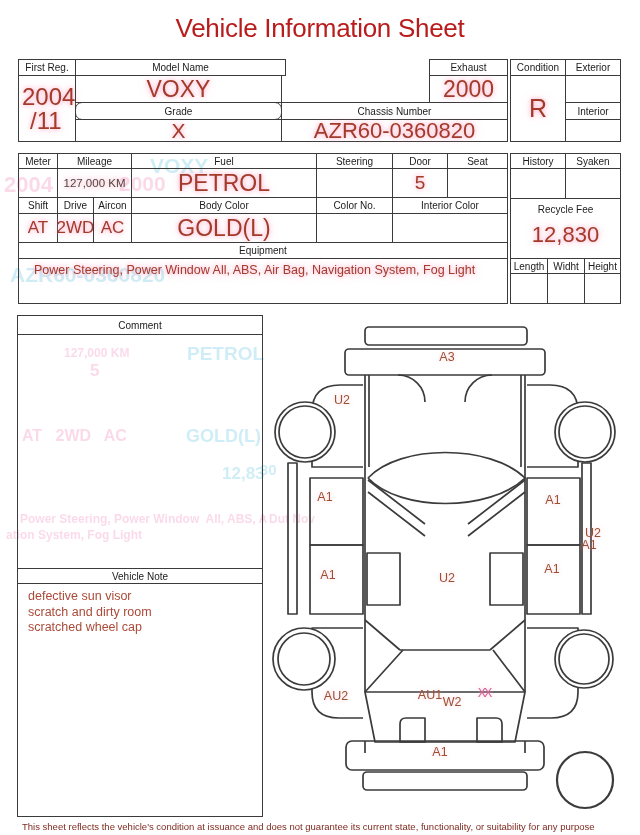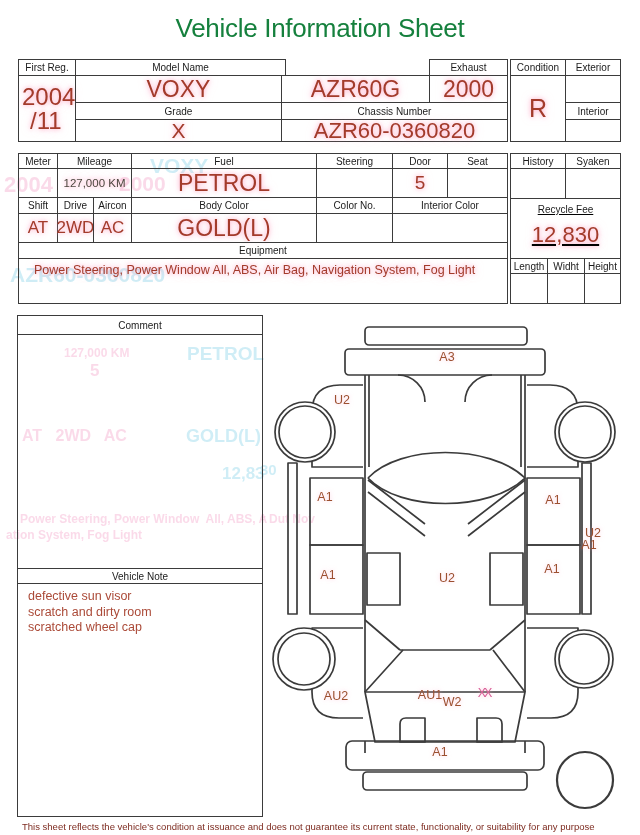--- a/index.html
+++ b/index.html
@@ -5,25 +5,25 @@
   html,body{margin:0;padding:0;background:#fff;}
   .sheet{position:relative;width:640px;height:835px;background:#fff;overflow:hidden;
          font-family:"Liberation Sans","DejaVu Sans",sans-serif;}
   .abs{position:absolute;box-sizing:border-box;}
   .cell{position:absolute;box-sizing:border-box;border:1px solid #3b3b3b;}
   .hdr{display:flex;align-items:center;justify-content:center;font-size:10px;color:#1b1b1b;}
   .val{display:flex;align-items:center;justify-content:center;color:#a33b2b;}
   .glow{text-shadow:0 0 4px rgba(255,150,185,.7),0 0 9px rgba(255,175,205,.55);} .v23{font-size:23px;} .v22{font-size:22px;} .v21{font-size:21px;}
   .v19{font-size:19px;} .v17{font-size:17px;} .v25{font-size:25px;}
   .title{position:absolute;left:0;right:0;top:13px;text-align:center;font-size:26px;
-         letter-spacing:-.3px;color:#15803d;font-weight:500;}
+         letter-spacing:-.3px;color:#b91c1c;font-weight:500;}
   .mileage{font-size:11.5px;color:#4c463e;}
   .equip{justify-content:flex-start;align-items:flex-start;padding:4px 6px 0 15px;
          font-size:12.5px;line-height:15px;}
-  .recycle{display:flex;flex-direction:column;align-items:center;text-decoration:underline;}
+  .recycle{display:flex;flex-direction:column;align-items:center;}
   .recycle .rlab{font-size:10px;color:#1b1b1b;margin-top:5px;}
   .recycle .rval{font-size:22px;margin-top:7px;}
   .boxhdr{display:flex;align-items:center;justify-content:center;font-size:10px;color:#1b1b1b;}
   .notes{color:#ab4a38;font-size:12.5px;line-height:15.5px;padding:5px 4px 0 10px;}
   .footer{position:absolute;left:22px;top:821px;width:600px;font-size:9.5px;color:#7d2b20;}
   .wm{position:absolute;font-weight:bold;opacity:.42;filter:blur(.5px);white-space:pre;line-height:1;}
   .wm.cyan{color:#8fd6ea;} .wm.pink{color:#f5a8cc;}
   .diagram{position:absolute;left:262px;top:312px;width:378px;height:505px;}
   .dlab{position:absolute;transform:translate(-50%,-50%);font-size:12.5px;color:#9c5030;
         text-shadow:0 0 4px rgba(255,170,200,.6);white-space:nowrap;}
@@ -54,24 +54,23 @@
 
   <div class="title">Vehicle Information Sheet</div>
 
   <div class="cell hdr" style="left:18px;top:59px;width:58px;height:17px;">First Reg.</div>
   <div class="cell val glow" style="left:18px;top:75px;width:58px;height:67px;flex-direction:column;align-items:flex-start;padding-left:3px;font-size:24px;line-height:24px;">
     <span>2004</span>
     <span style="padding-left:8px;">/11</span>
   </div>
   <div class="cell hdr" style="left:75px;top:59px;width:211px;height:17px;">Model Name</div>
   <div class="cell val glow v23" style="left:75px;top:75px;width:207px;height:28px;">VOXY</div>
-  <div class="cell val glow v23" style="left:281px;top:75px;width:149px;height:28px;">AZR60G</div>
   <div class="cell hdr" style="left:429px;top:59px;width:79px;height:17px;">Exhaust</div>
   <div class="cell val glow v23" style="left:429px;top:75px;width:79px;height:28px;">2000</div>
-  <div class="cell hdr" style="left:75px;top:102px;width:207px;height:18px;">Grade</div>
+  <div class="cell hdr" style="left:75px;top:102px;width:207px;height:18px;border-radius:7px;">Grade</div>
   <div class="cell val glow v21" style="left:75px;top:119px;width:207px;height:23px;">X</div>
   <div class="cell hdr" style="left:281px;top:102px;width:227px;height:18px;">Chassis Number</div>
   <div class="cell val glow v22" style="left:281px;top:119px;width:227px;height:23px;">AZR60-0360820</div>
 
   <div class="cell hdr" style="left:510px;top:59px;width:56px;height:17px;">Condition</div>
   <div class="cell val glow v25" style="left:510px;top:75px;width:56px;height:67px;">R</div>
   <div class="cell hdr" style="left:565px;top:59px;width:56px;height:17px;">Exterior</div>
   <div class="cell val" style="left:565px;top:75px;width:56px;height:28px;"></div>
   <div class="cell hdr" style="left:565px;top:102px;width:56px;height:18px;">Interior</div>
   <div class="cell val" style="left:565px;top:119px;width:56px;height:23px;"></div>

